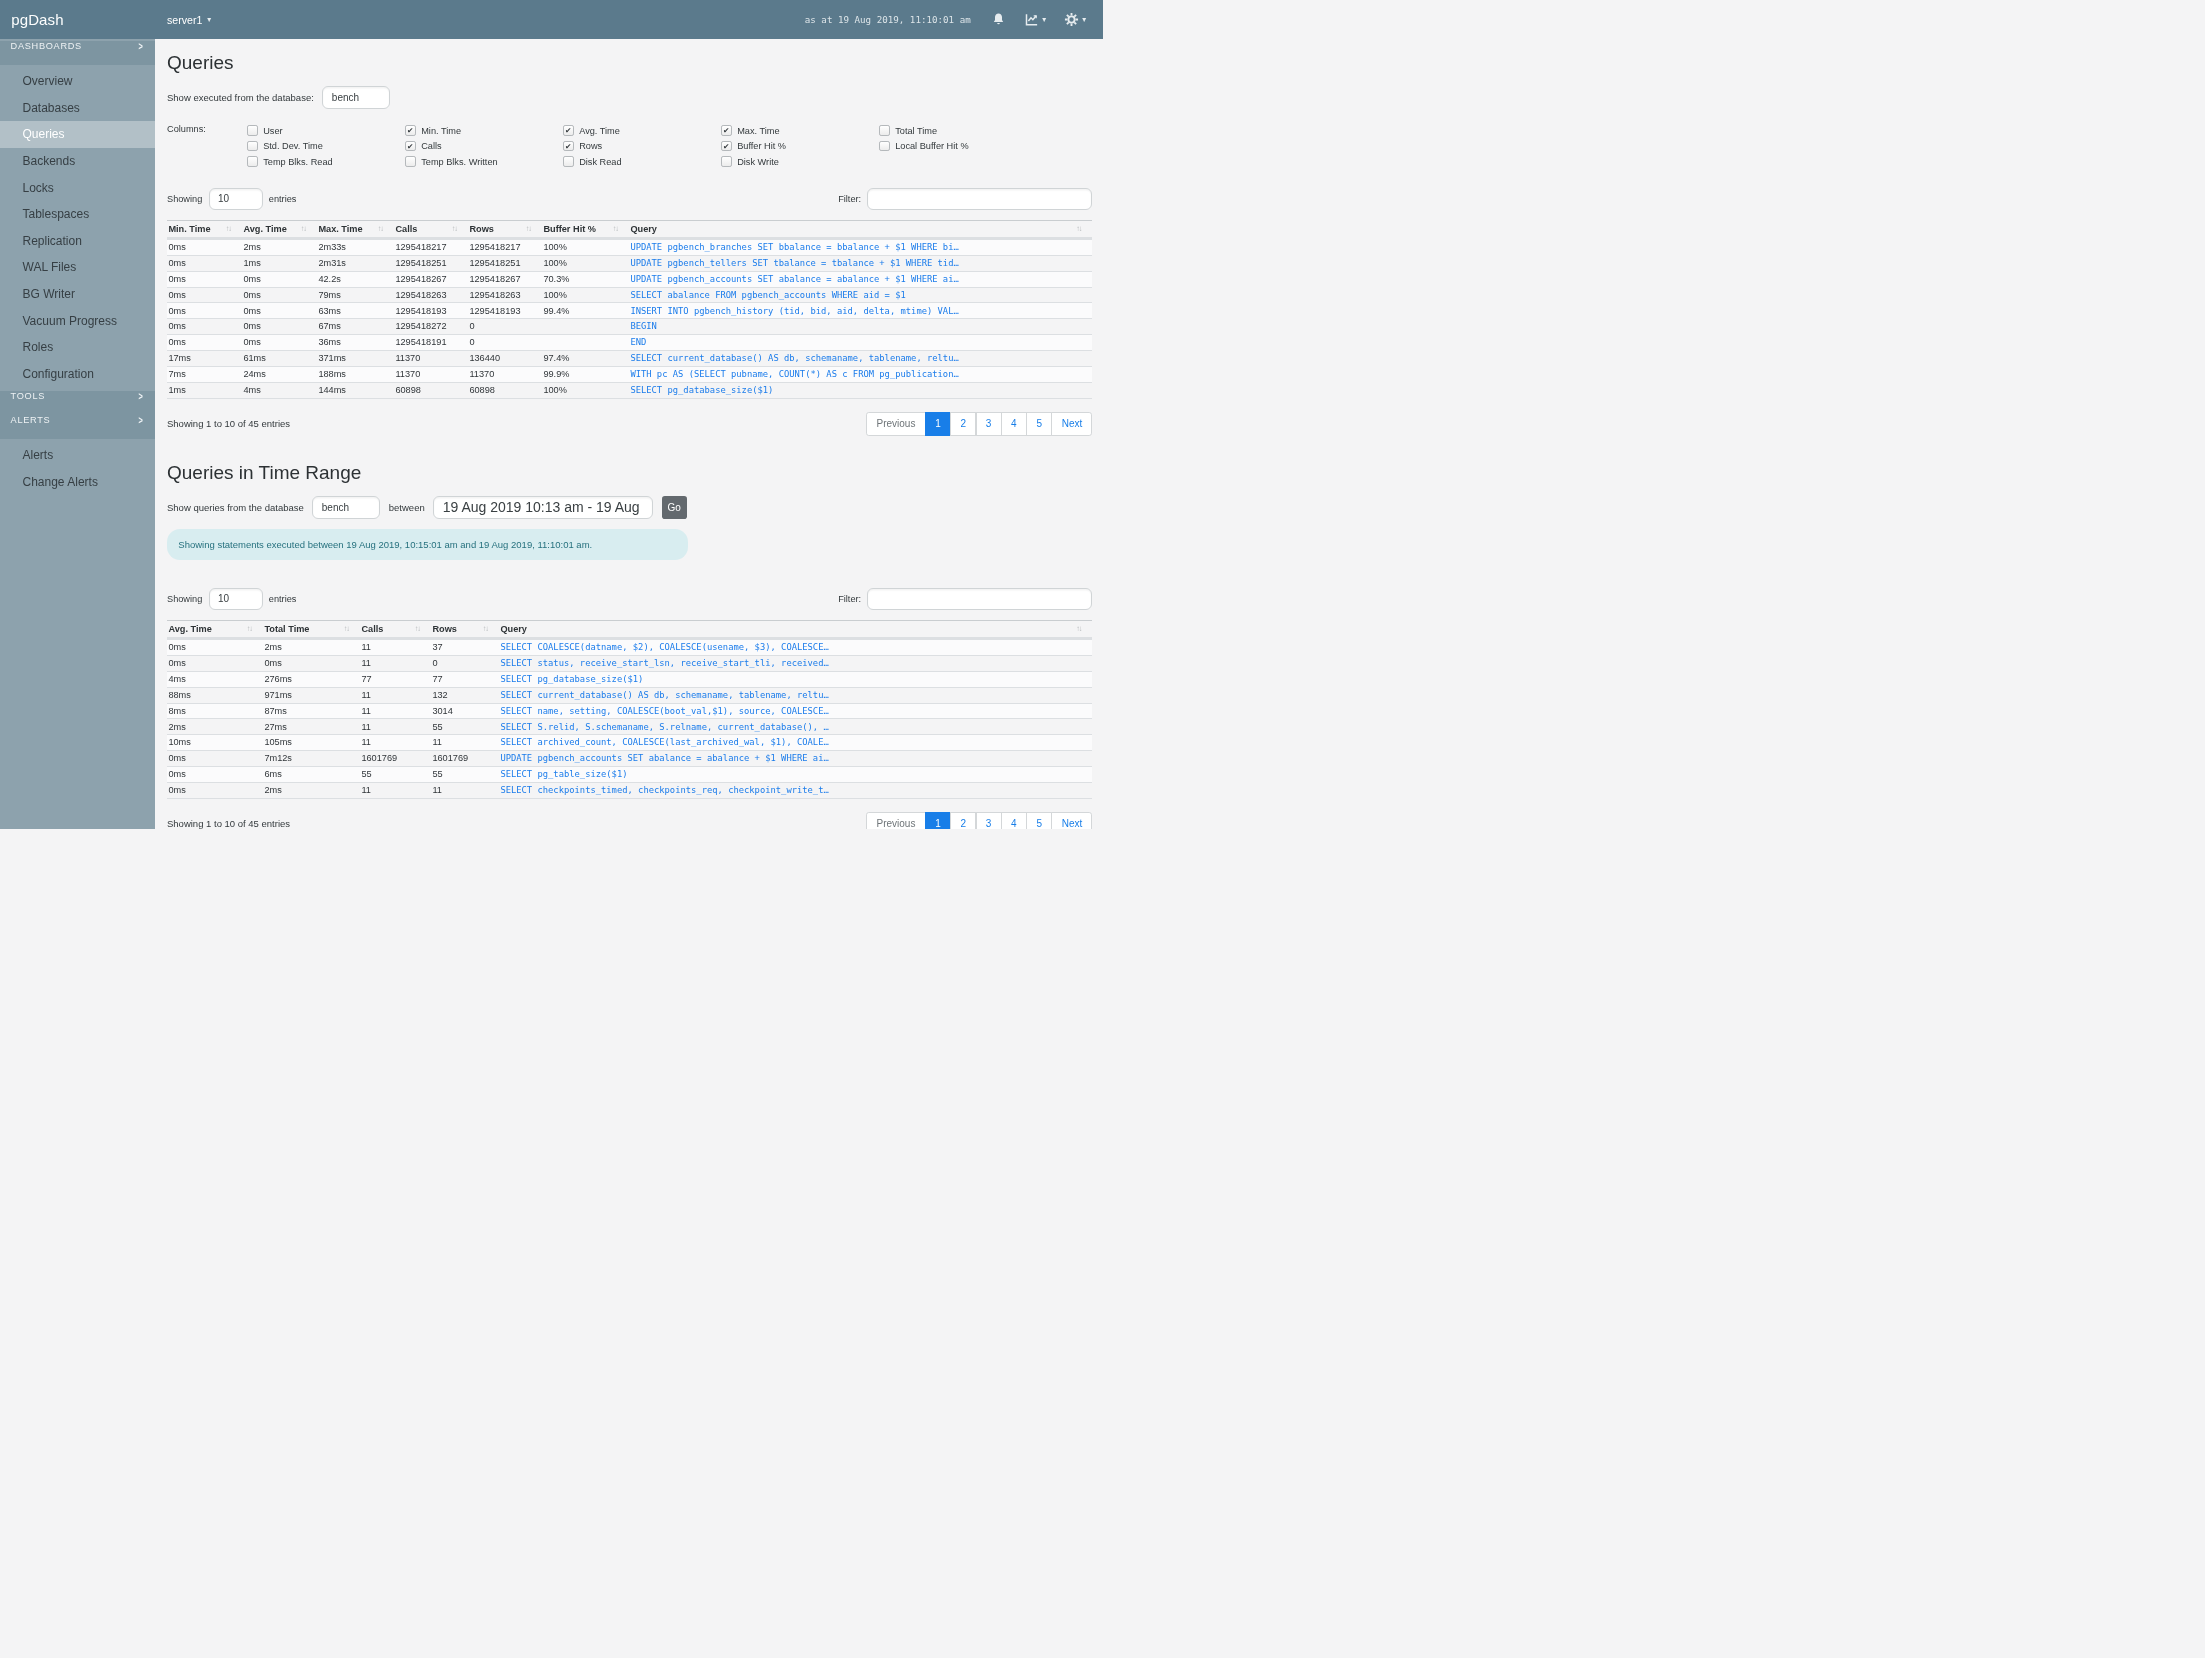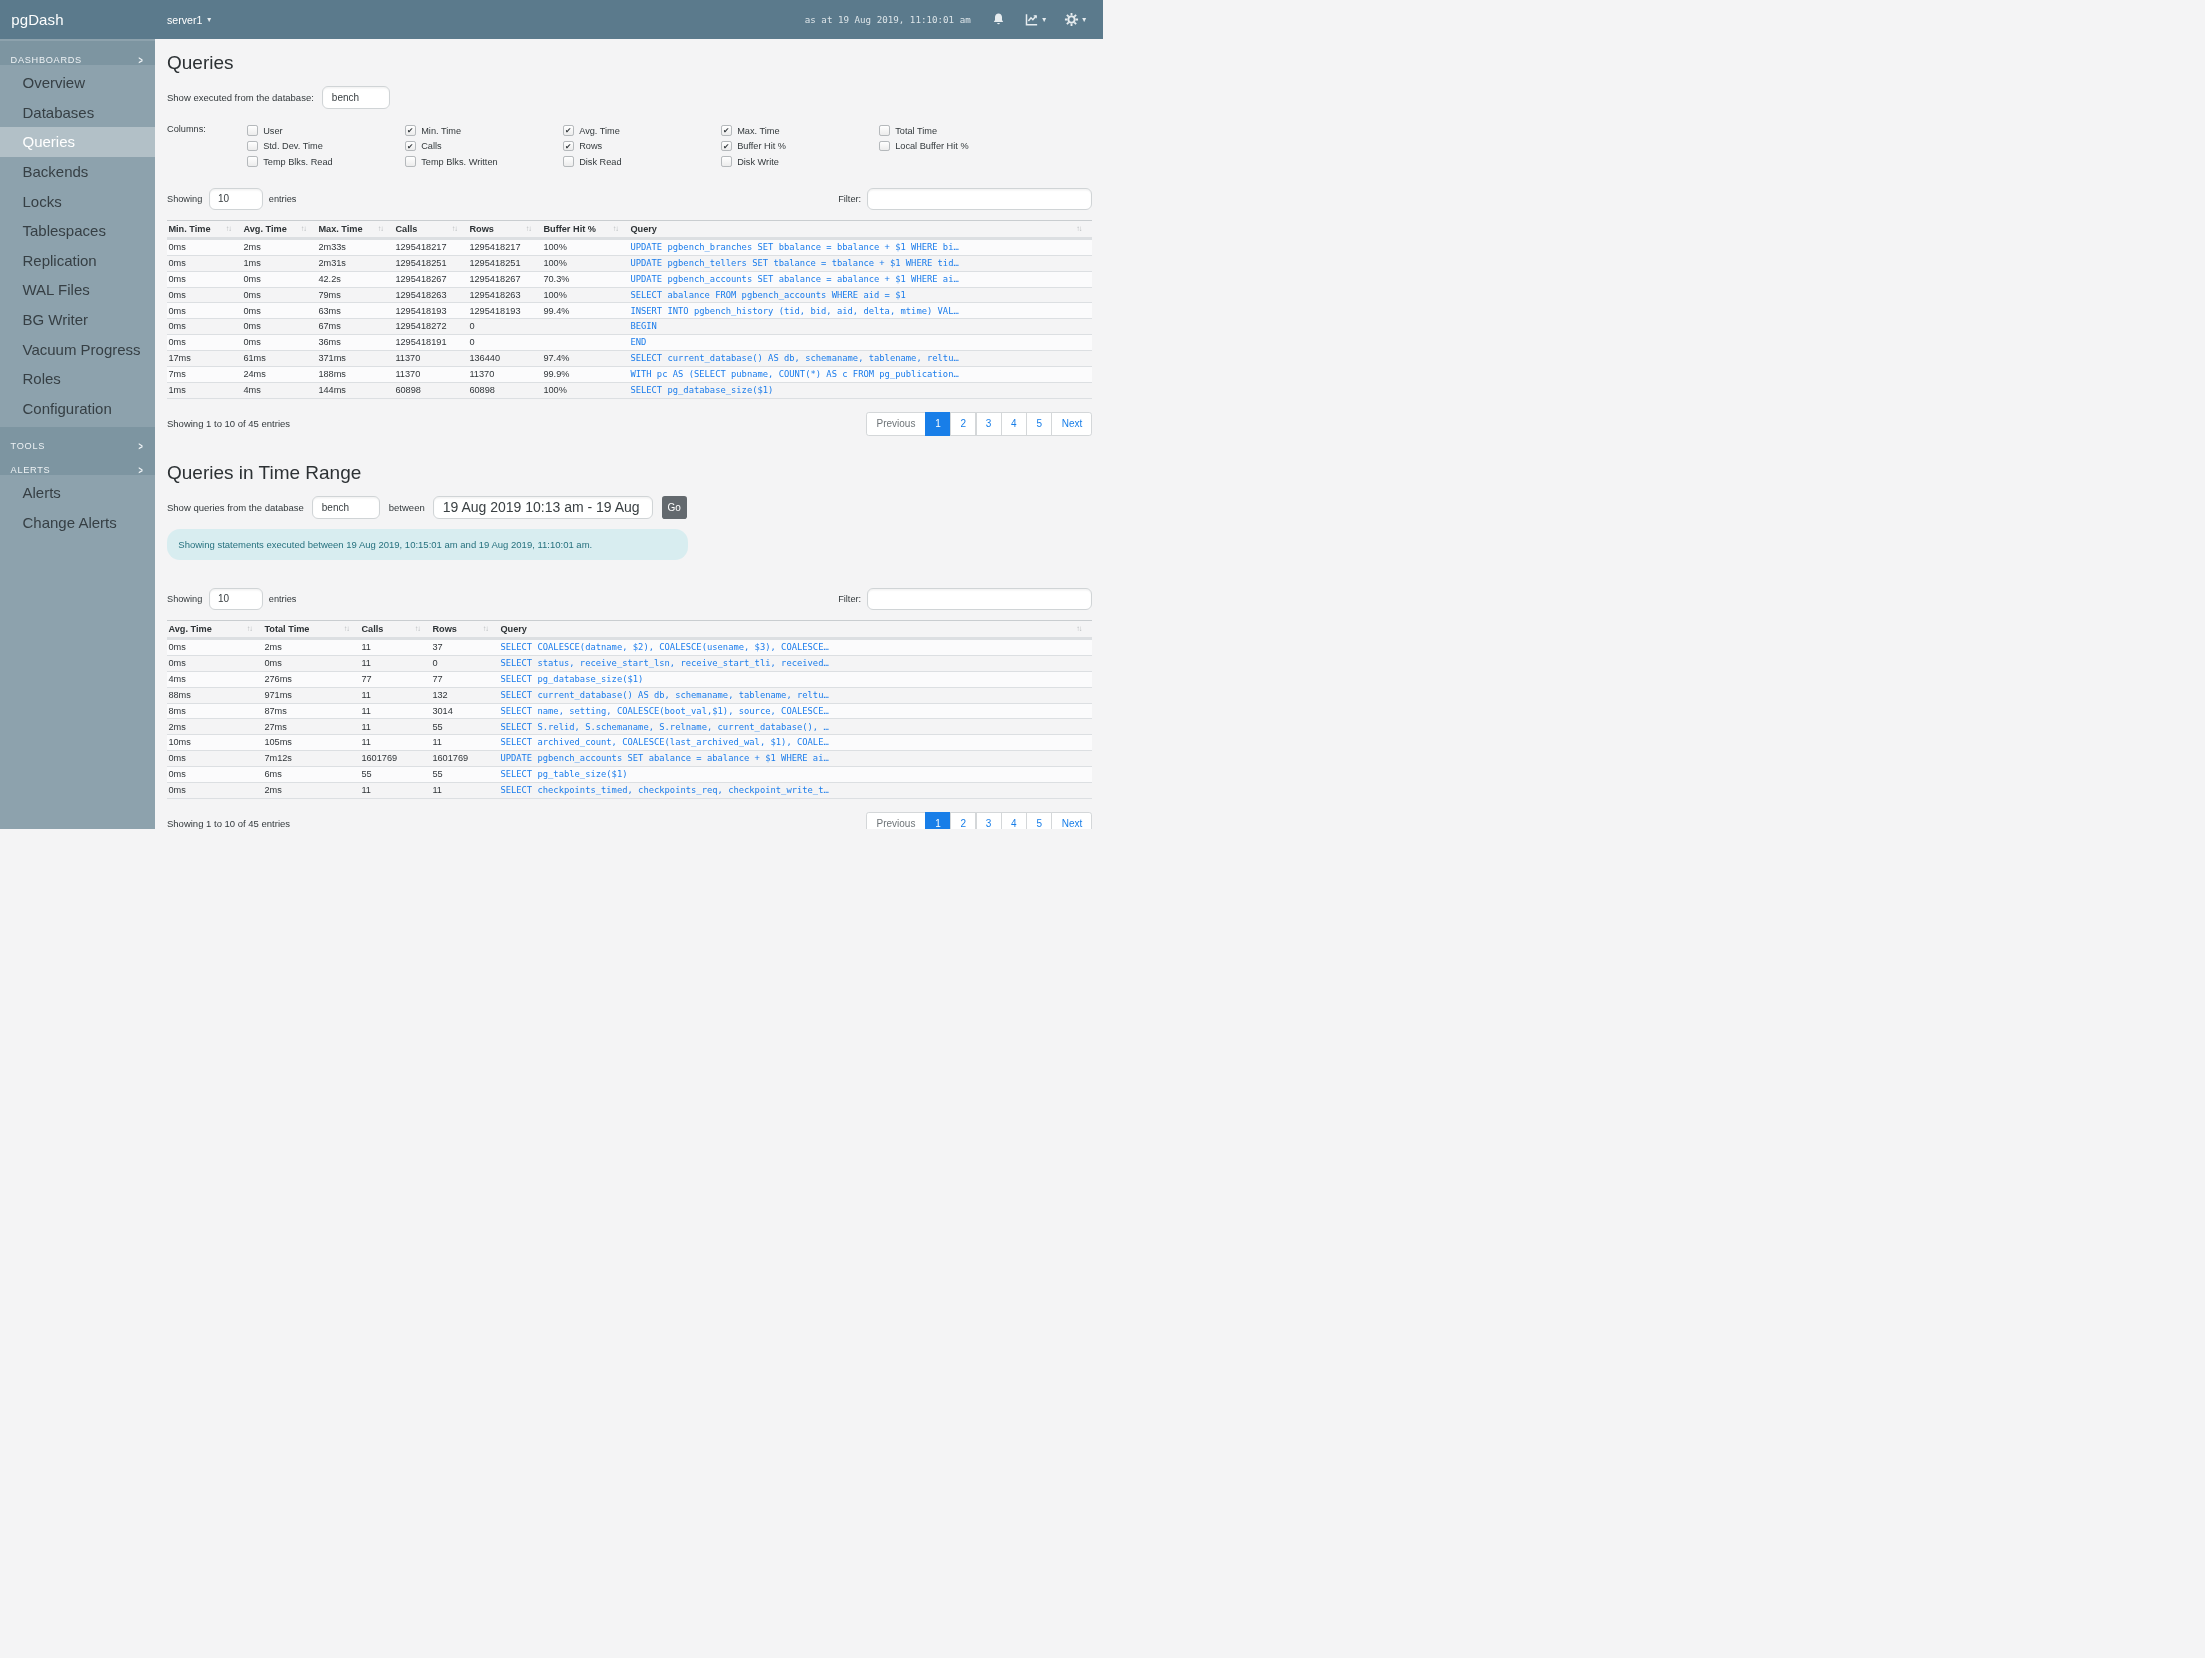--- a/index.html
+++ b/index.html
@@ -22,27 +22,27 @@
   .timestamp { font-family:"DejaVu Sans Mono",monospace; font-size:9.2px; color:#dde5e9; margin-right:2.8px; }
   .icon-btn { display:flex; align-items:center; gap:3.5px; cursor:pointer; }
   .icon-btn svg { display:block; }
 
   
   .layout { display:flex; height:790px; }
   .sidebar { width:155px; flex-shrink:0; background:var(--c-sidebar,#8da2ad); padding-top:2.1px; }
   .nav-header {
     background:var(--c-sidebar-header,#7d95a1); color:#eef2f4;
     font-size:9.2px; letter-spacing:0.7px; height:24px;
-    display:flex; align-items:flex-end; justify-content:space-between;
+    display:flex; align-items:flex-start; justify-content:space-between;
     padding:0 11.3px 0 10.6px; cursor:pointer;
   }
   .nav-chevron { font-weight:bold; font-size:9.2px; transform:scale(.8,1.25); color:#f2f5f7; }
   .nav-list { list-style:none; padding:2.8px 0 4.2px; }
   .nav-list li {
-    font-size:15px; color:#363f44; padding:6.3px 7px 6.3px 22.5px; cursor:pointer;
+    font-size:12px; color:#363f44; padding:6.3px 7px 6.3px 22.5px; cursor:pointer;
   }
   .nav-list li.active { background:var(--c-sidebar-active,#b2c0c7); color:#ffffff; }
 
   
   .main { flex:1; padding:13.4px 10.6px 0 12px; overflow:hidden; }
   h1 { font-size:19px; font-weight:400; color:#2c3134; margin:0 0 12px; }
   .h2gap { margin-top:26px; }
 
   .form-row { display:flex; align-items:center; gap:8.5px; margin-bottom:10px; font-size:9.5px; color:#33393c; }
   .text-input {

